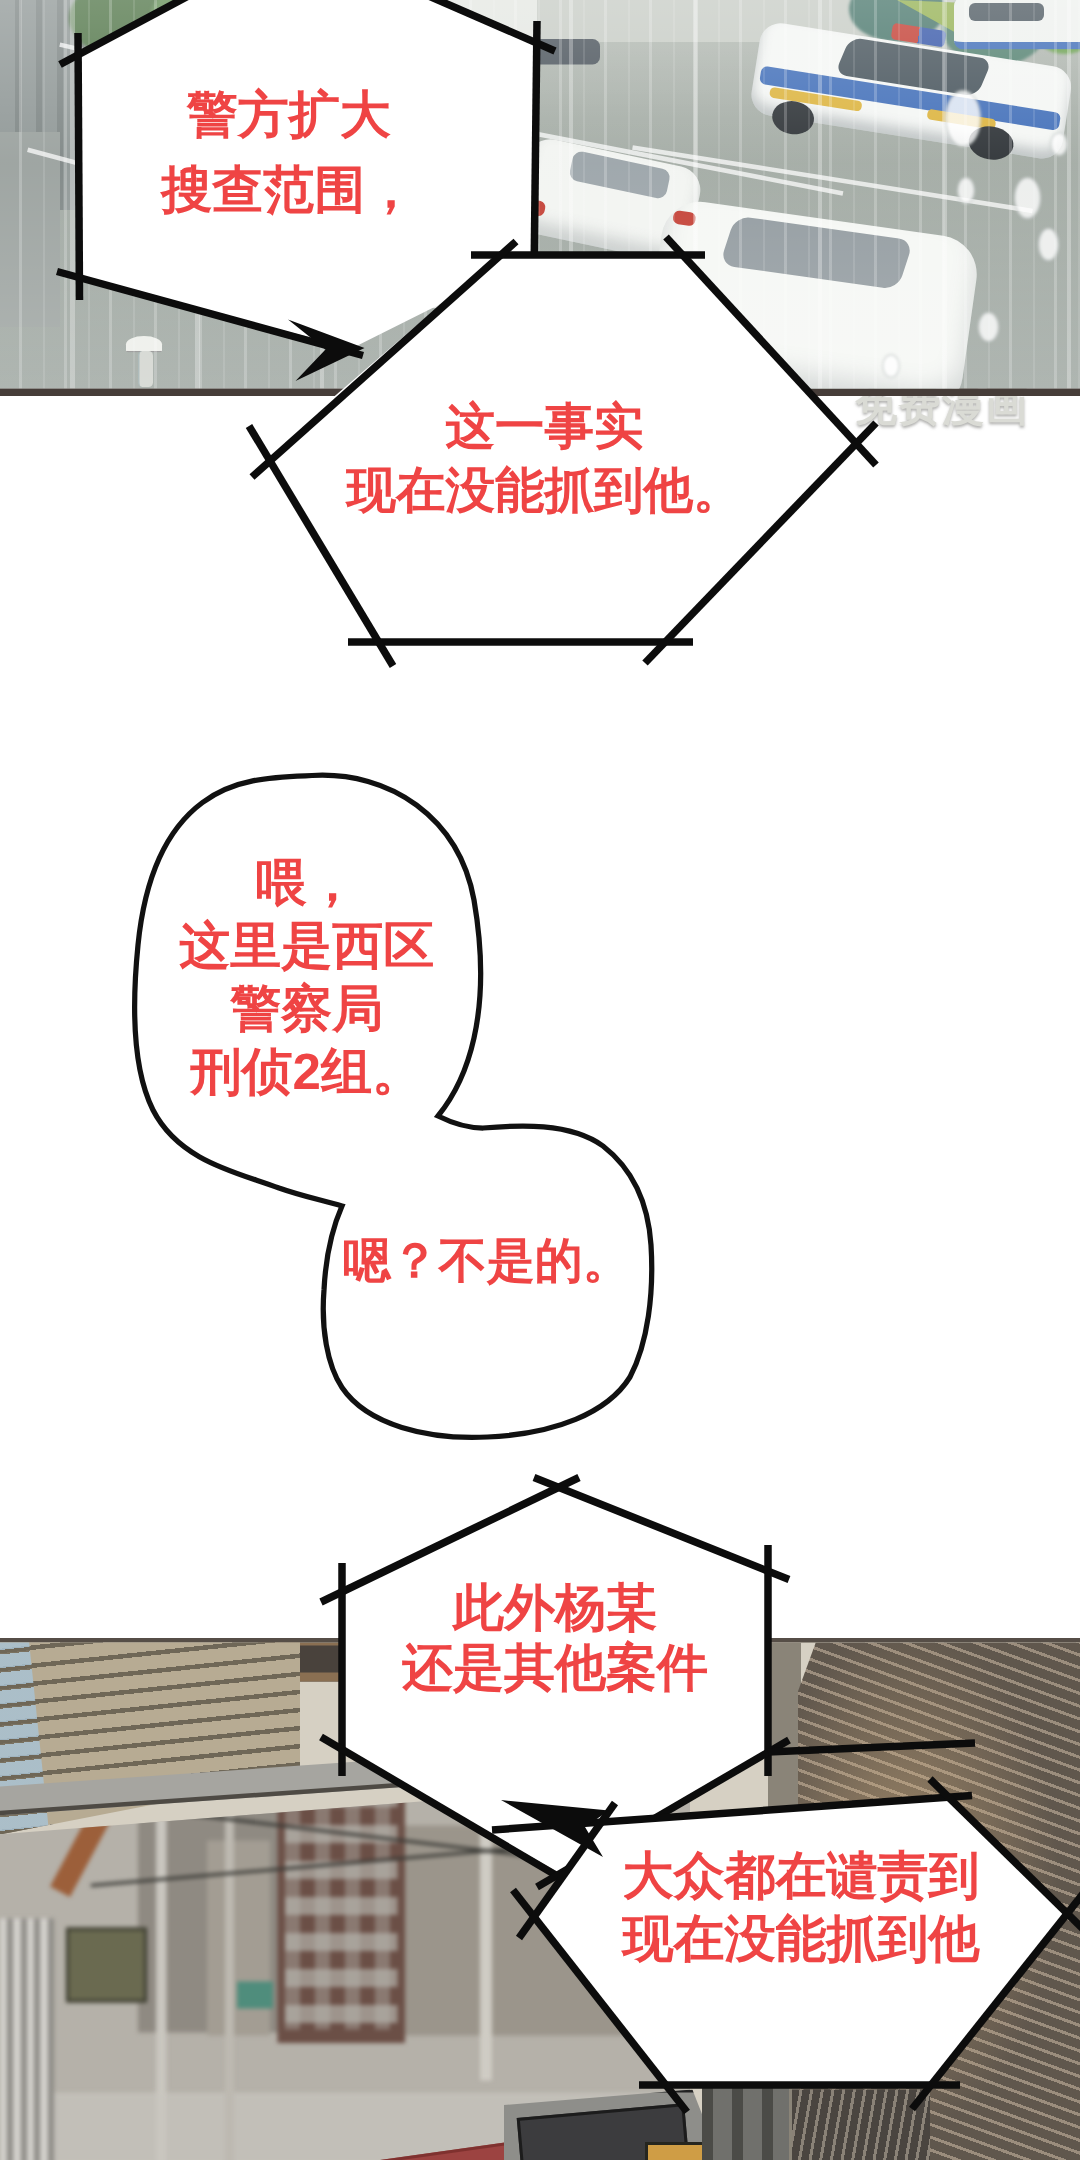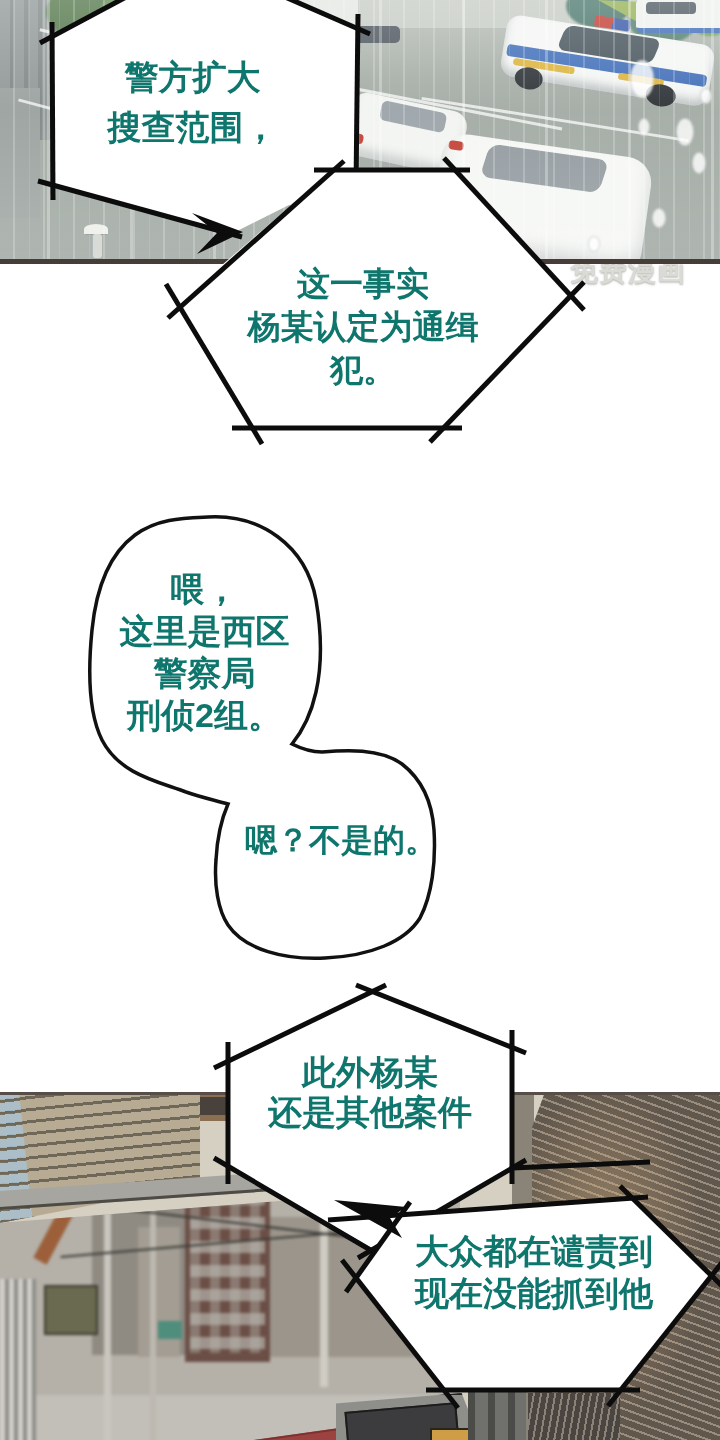--- a/index.html
+++ b/index.html
@@ -97,25 +97,25 @@
   #laptop{left:346px;top:312px;width:108px;height:36px;background:#3c3c3e;border:2px solid #1c1c1c;transform:rotate(-5deg);}
   #drawer{left:430px;top:333px;width:46px;height:15px;background:#cf9d45;border:2px solid #26261f;}
   #door-frame{left:468px;top:292px;width:58px;height:56px;background:repeating-linear-gradient(90deg,#4b4b47 0 7px,#70706c 7px 20px);}
   #near-blinds{left:528px;top:298px;width:92px;height:50px;background:repeating-linear-gradient(100deg,#4a4540 0 5px,#8a8277 5px 7px);}
   #frame-strip{left:512px;top:0;width:22px;height:348px;background:#8a8478;}
   #blinds-right{left:532px;top:0;width:188px;height:348px;overflow:hidden;}
   .br-inner{left:-50px;top:-36px;width:330px;height:470px;transform:rotate(20deg);background:repeating-linear-gradient(180deg,#60574d 0 6px,#9b8d7d 6px 8px);}
   .br-glow{left:0;top:0;width:188px;height:348px;background:radial-gradient(ellipse at 38% 45%,rgba(216,180,130,.5),rgba(0,0,0,0) 62%);}
   
   #bubble-svg{left:0;top:0;width:720px;height:1440px;z-index:5;pointer-events:none;}
-  .bubble-text{z-index:6;text-align:center;font-weight:bold;color:#0f766e;}
+  .bubble-text{z-index:6;text-align:center;font-weight:bold;color:#ef4444;}
   #t1{left:95px;top:52px;width:195px;font-size:34px;line-height:50px;}
   #t2{left:218px;top:262px;width:290px;font-size:33px;line-height:43px;}
   #t3{left:82px;top:568px;width:245px;font-size:34px;line-height:42px;}
-  #t4{left:212px;top:820px;width:225px;font-size:32px;line-height:40px;text-align:right;}
+  #t4{left:212px;top:820px;width:225px;font-size:32px;line-height:40px;}
   #t5{left:252px;top:1052px;width:236px;font-size:34px;line-height:40px;}
   #t6{left:408px;top:1230px;width:252px;font-size:34px;line-height:42px;}
 </style>
 </head>
 <body>
 
 <div class="page">
 
   <div class="abs" id="panel-top">
     <div class="abs sidewalk"></div>
@@ -270,21 +270,21 @@
     </g>
     <path d="M406,1207 L334,1200 L402,1238 L390,1218 Z" fill="#0c0c0c"></path>
   </svg>
 
   <div class="abs bubble-text" id="t1">
     <div>警方扩大</div>
     <div>搜查范围，</div>
   </div>
   <div class="abs bubble-text" id="t2">
     <div>这一事实</div>
-    <div>杨某认定为通缉犯。</div>
+    <div>现在没能抓到他。</div>
   </div>
   <div class="abs bubble-text" id="t3">
     <div>喂，</div>
     <div>这里是西区</div>
     <div>警察局</div>
     <div>刑侦2组。</div>
   </div>
   <div class="abs bubble-text" id="t4">
     <div>嗯？不是的。</div>
   </div>

